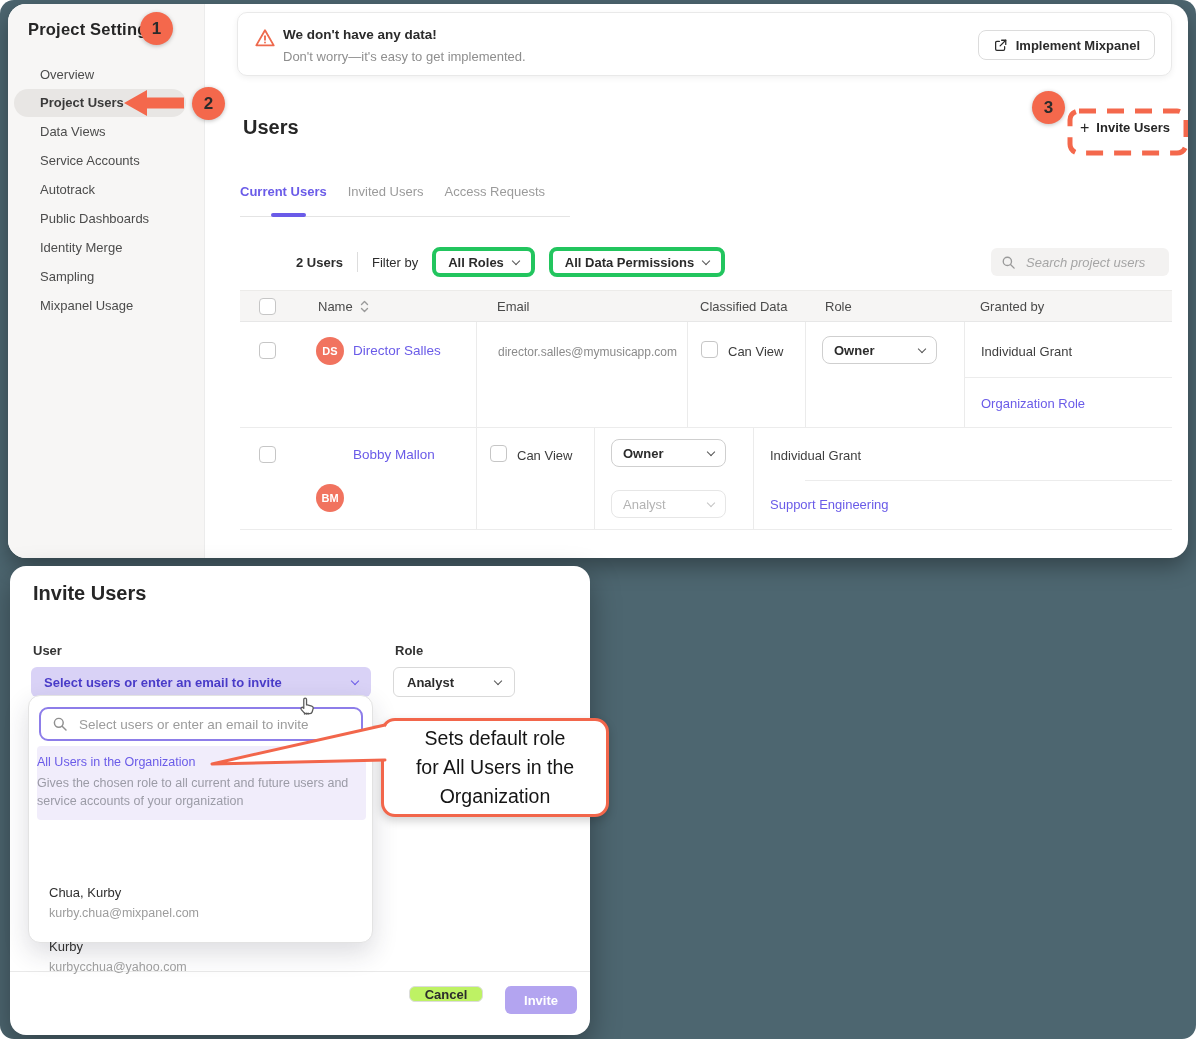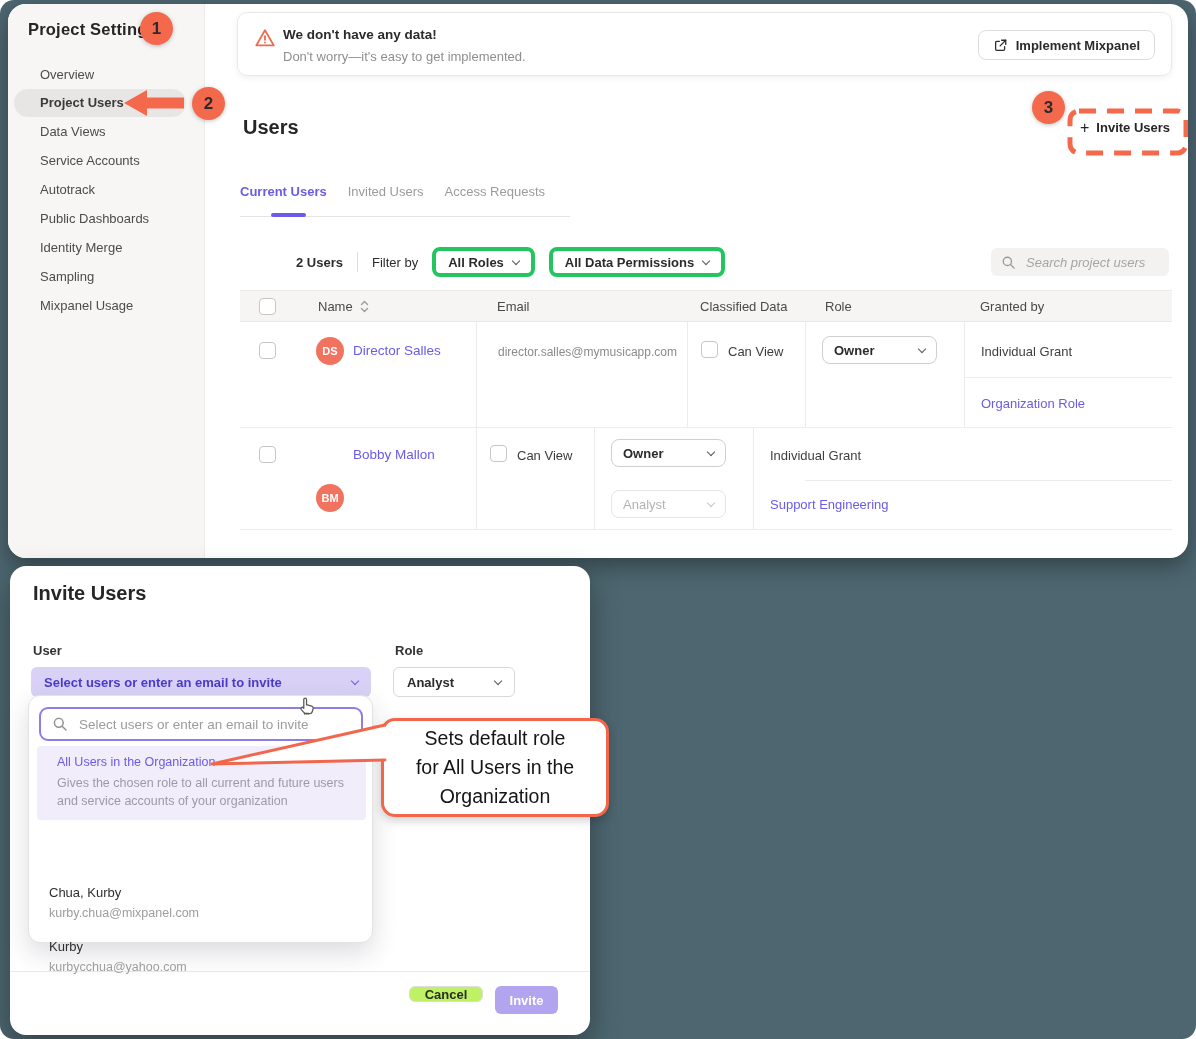--- a/index.html
+++ b/index.html
@@ -87,30 +87,30 @@
            background:#fff;display:flex;align-items:center;justify-content:space-between;padding:0 13px;font-size:13px;
            font-weight:bold;color:#2b2b2b;}
   .m-divider{position:absolute;left:24px;top:159px;width:532px;height:1px;background:#eaeaea;}
 
   .dropdown{position:absolute;left:18px;top:129px;width:345px;height:248px;background:#fff;border:1px solid #e3e3e3;
             border-radius:12px;box-shadow:0 10px 26px rgba(40,40,60,.16);z-index:30;}
   .dsearch{position:absolute;left:10px;top:11px;width:324px;height:34px;border:2px solid #8d7de9;border-radius:9px;
            background:#fff;display:flex;align-items:center;gap:9px;padding:0 11px;}
   .dsearch input{border:none;outline:none;background:transparent;font-size:13.5px;color:#666;width:260px;font-family:inherit;}
   .dsearch input::placeholder{color:#9c9c9c;}
-  .opt-hl{position:absolute;left:8px;top:50px;width:329px;background:#f1edfb;border-radius:4px;padding:9px 20px 10px;}
+  .opt-hl{position:absolute;left:8px;top:50px;width:329px;background:#f1edfb;border-radius:4px;padding:9px 0 10px;}
   .opt-title-link{font-size:12.5px;color:#6a5be8;}
   .opt-desc{font-size:12.5px;color:#9b9ba6;line-height:17.5px;margin-top:6px;}
   .opt{position:absolute;left:20px;margin-top:46px;}
   .opt-name{font-size:13px;color:#2f2f2f;}
   .opt-mail{font-size:12.5px;color:#9d9d9d;margin-top:6px;}
   .f-divider{position:absolute;left:0;top:405px;width:580px;height:1px;background:#e9e9e9;}
   .btn-cancel{position:absolute;left:399px;top:420px;width:74px;height:16px;border:1px solid #dcdcdc;border-radius:6px;
               background:#bef264;font-size:13px;font-weight:bold;color:#2b2b2b;display:flex;align-items:center;justify-content:center;}
-  .btn-invite{position:absolute;left:485px;top:420px;width:63px;height:28px;border-radius:6px;background:#b3a4f0;
+  .btn-invite{position:absolute;left:495px;top:420px;width:72px;height:28px;border-radius:6px;background:#b3a4f0;
               font-size:13px;font-weight:bold;color:#fff;display:flex;align-items:center;justify-content:center;}
 
   
   .callout{position:absolute;left:381px;top:718px;width:228px;height:99px;background:#fff;border:3px solid #f2664b;
            border-radius:14px;z-index:40;box-shadow:0 4px 10px rgba(0,0,0,.18);display:flex;align-items:center;
            justify-content:center;}
   .callout-text{font-size:19.5px;line-height:29px;color:#151515;text-align:center;}
   .callout-tail{position:absolute;left:205px;top:715px;z-index:41;}
   .cursor-icon{position:absolute;left:296px;top:695px;z-index:45;}
 

